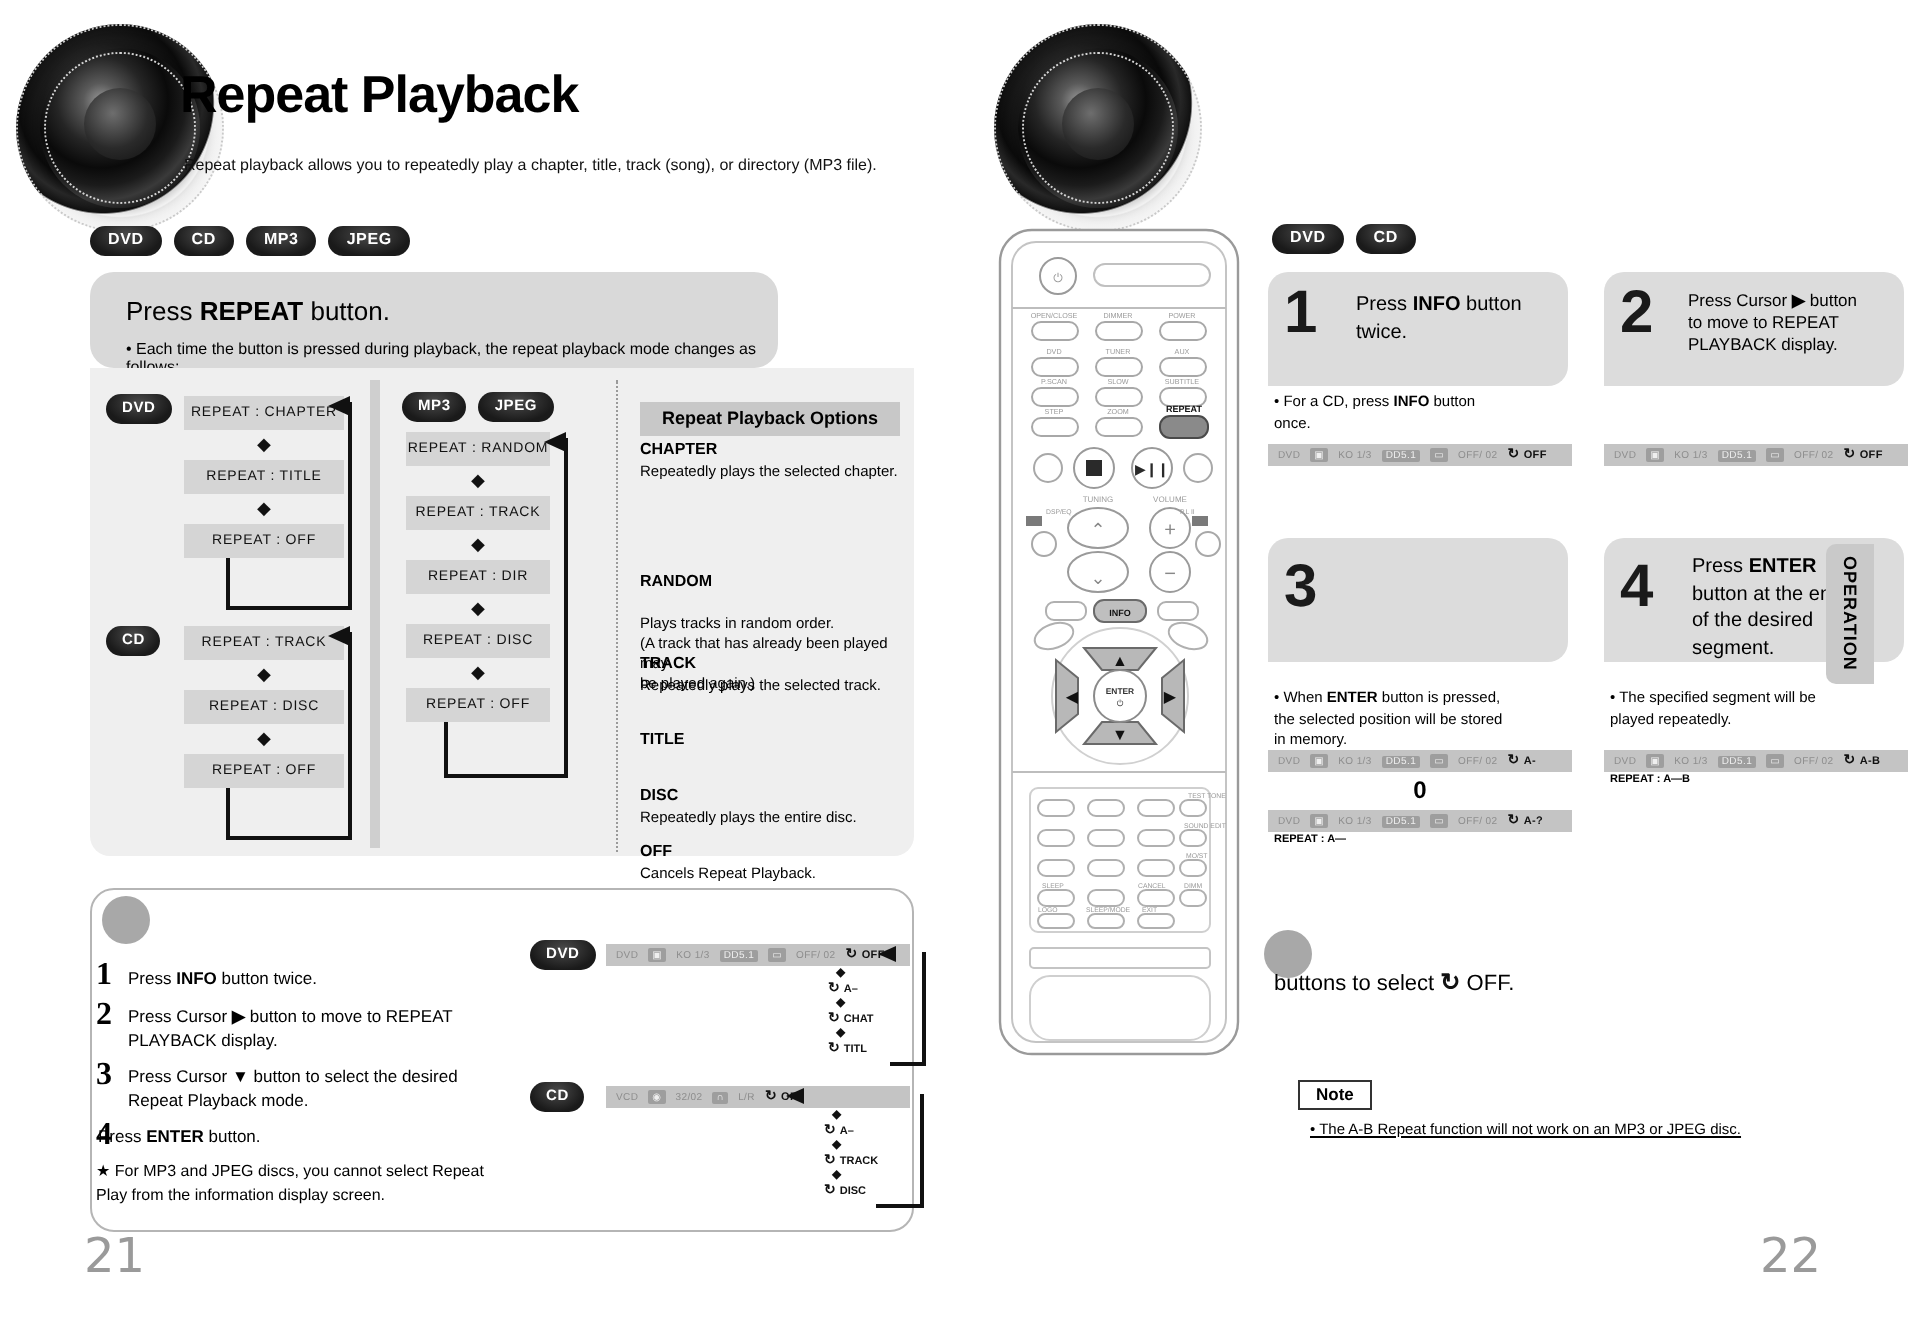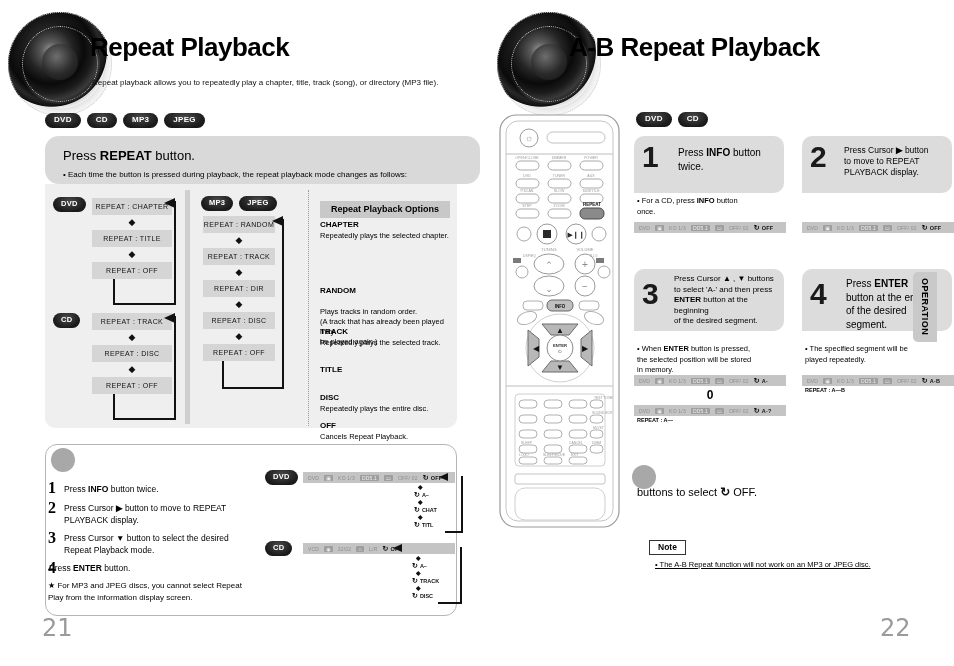--- a/index.html
+++ b/index.html
@@ -222,21 +222,21 @@
   <div class="pg-title" style="left:90px; top:32px;">Repeat Playback</div>
   <div class="pg-sub" style="left:92px; top:78px;">Repeat playback allows you to repeatedly play a chapter, title, track (song), or directory (MP3 file).</div>
 
   <div class="badges" style="left:45px; top:113px;">
     <div class="badge">DVD</div>
     <div class="badge">CD</div>
     <div class="badge">MP3</div>
     <div class="badge">JPEG</div>
   </div>
 
-  <div class="panel" style="left:45px; top:136px; width:435px; height:48px;">
+  <div class="panel" style="left:45px; top:136px; width:344px; height:48px;border-radius:12px;">
     <div class="ptitle"><span>Press </span><b>REPEAT</b><span> button.</span></div>
     <div class="pbullet">• Each time the button is pressed during playback, the repeat playback mode changes as follows:</div>
   </div>
 
   <div class="contentbox" style="left:45px; top:184px; width:412px; height:244px;"></div>
   <div class="vrule" style="left:185px; top:190px; width:5px; height:234px;"></div>
   <div class="dotcol" style="left:308px; top:190px; height:236px;"></div>
 
   <div class="badge sm" style="position:absolute; left:53px; top:197px;">DVD</div>
   <div class="fbox" style="left:92px; top:198px; width:80px;">REPEAT : CHAPTER</div>
@@ -398,21 +398,20 @@
     </svg>
 
   <div class="pgnum" style="left:42px; top:614px;">21</div>
 </div>
 
 <div class="page page-right">
 
   <div class="speaker" style="left:20px; top:12px;">
     <div class="spk-inner"></div>
   </div>
-  <div class="pg-title" style="left:92px; top:32px;">A-B Repeat Playback</div>
 
   <div class="badges" style="left:159px; top:112px;">
     <div class="badge">DVD</div>
     <div class="badge">CD</div>
   </div>
 
   <div class="remote" style="left:20px; top:112px;">
     <svg width="125" height="418" viewBox="0 0 125 418">
       <rect x="3" y="3" width="119" height="412" rx="16" fill="#fff" stroke="#9a9a9a" stroke-width="1.2"></rect>
       <rect x="9" y="9" width="107" height="400" rx="12" fill="#fff" stroke="#c4c4c4" stroke-width="1"></rect>
@@ -569,24 +568,20 @@
     <span class="blk">▭</span>
     <span>OFF/ 02</span>
     <span class="mark">
         <span class="rep-glyph">↻</span>
         <span>OFF</span>
       </span>
   </div>
 
   <div class="stepbox" style="left:157px; top:269px; width:150px; height:62px;">
     <div class="n" style="top:10px;">3</div>
-    <div class="tx sm" style="white-space:pre-line; font-size:8px; left:40px; top:5px;"><span>Press Cursor ▲ , ▼ buttons
-to select 'A-' and then press
-</span><b>ENTER</b><span> button at the beginning
-of the desired segment.</span></div>
   </div>
   <div class="notebul" style="left:160px; top:344px; width:152px; white-space:pre-line;"><span>• When </span><b>ENTER</b><span> button is pressed,
   the selected position will be stored
   in memory.</span></div>
   <div class="osd" style="left:157px; top:375px; width:152px;">
     <span>DVD</span>
     <span class="blk">▣</span>
     <span>KO 1/3</span>
     <span class="blk">DD5.1</span>
     <span class="blk">▭</span>

